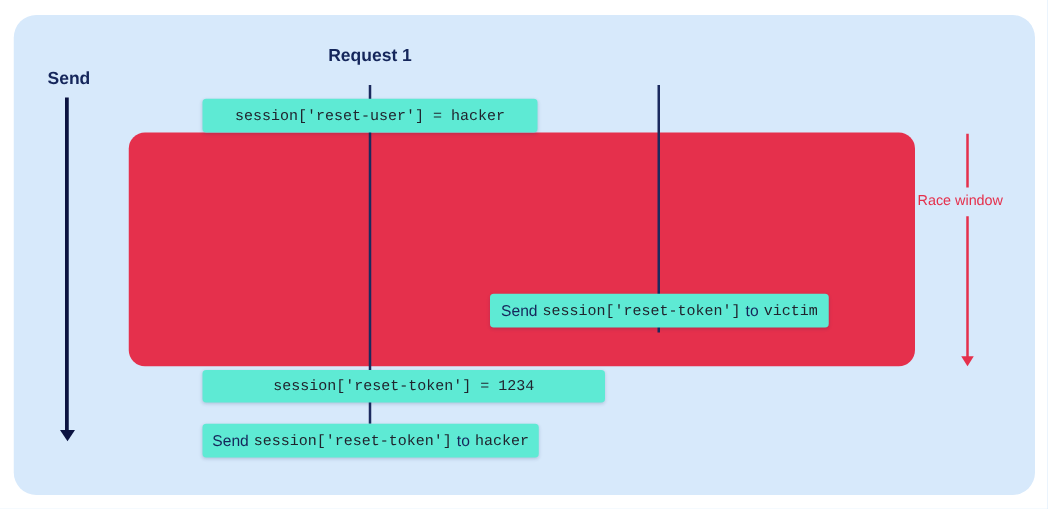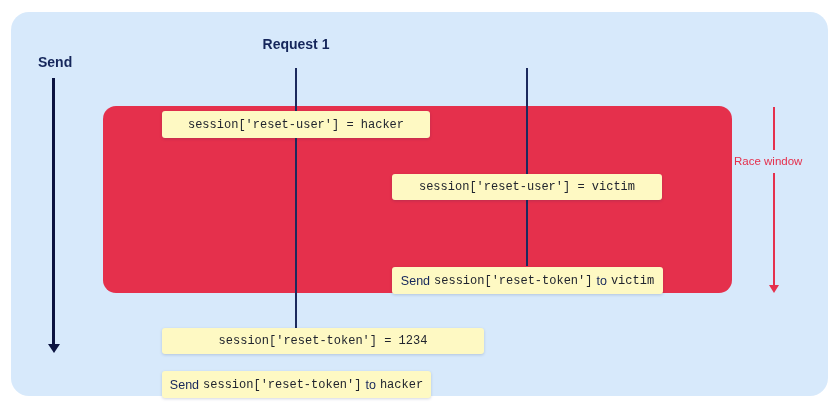--- a/index.html
+++ b/index.html
@@ -81,32 +81,31 @@
   .race-label {
     position: absolute; left: 734px; top: 155px;
     width: 90px; text-align: left;
     color: var(--race-window-fill);
     font-size: 11.5px; line-height: 13px;
     white-space: nowrap;
   }
 
   .event-box {
     position: absolute;
-    background: #fef9c3;
+    background: #5eead4;
     border-radius: 3px;
     box-shadow: 0 1px 3px rgba(13, 36, 90, 0.18);
     display: flex;
     align-items: center;
     justify-content: center;
     font-family: "Liberation Mono", monospace;
     font-size: 12px;
     color: var(--code-text);
     white-space: nowrap;
     z-index: 4;
-    margin-top: 32px;
   }
   .event-box .word {
     font-family: "Liberation Sans", sans-serif;
     color: var(--heading-navy);
     font-size: 12.5px;
   }
   .event-box .word { margin: 0 4px; }
   .event-box .word:first-child { margin-left: 0; }
 
   .box-r1-set-user  { left: 162px; top: 79px;  width: 268px; height: 27px; }
@@ -136,23 +135,20 @@
 
   <div class="race-line seg-top"></div>
   <div class="race-label">Race window</div>
   <div class="race-line seg-bottom"></div>
   <div class="race-arrowhead"></div>
 
   <div class="event-box box-r1-set-user">
     <span>session['reset-user'] = hacker</span>
   </div>
 
-  <div class="event-box box-r2-set-user">
-    <span>session['reset-user'] = victim</span>
-  </div>
 
 
   <div class="event-box box-r2-send">
     <span class="word">Send</span>
     <span>session['reset-token']</span>
     <span class="word">to</span>
     <span>victim</span>
   </div>
 
   <div class="event-box box-r1-set-token">

